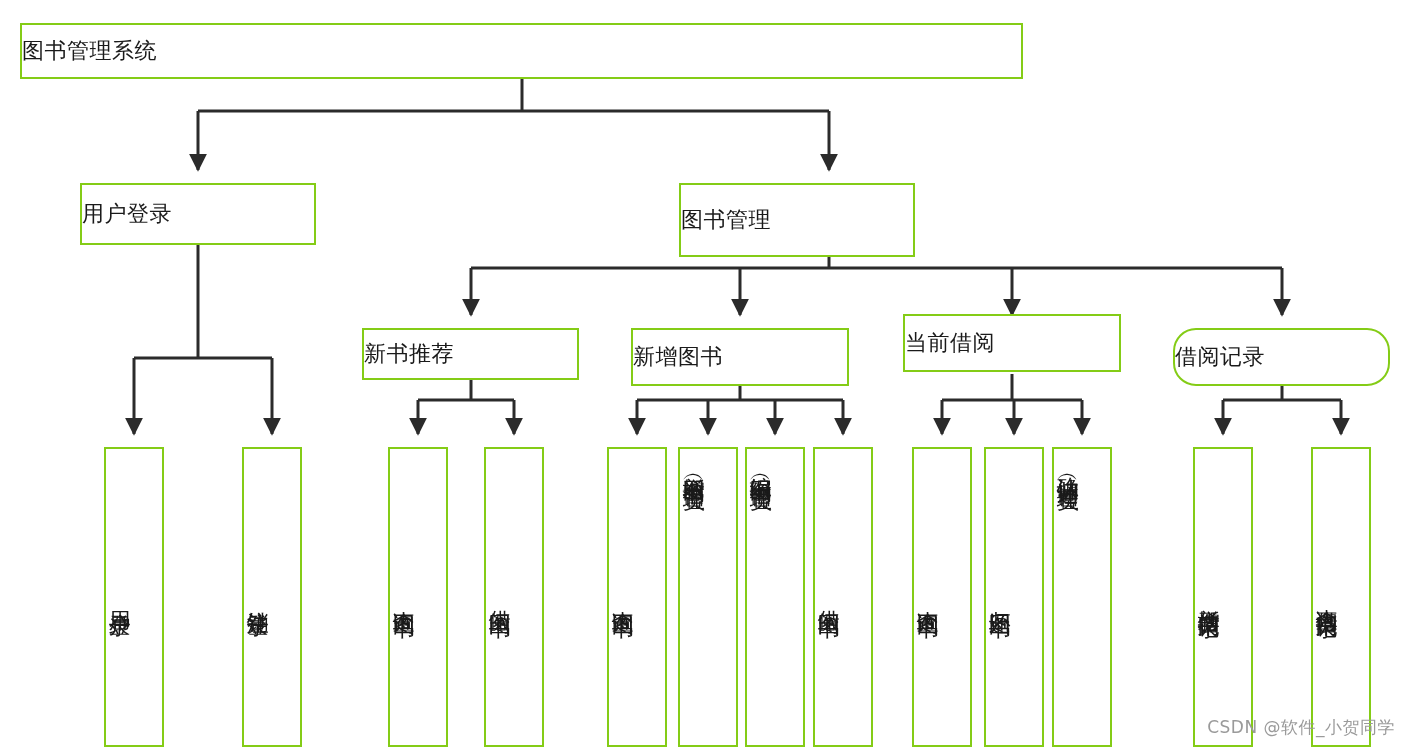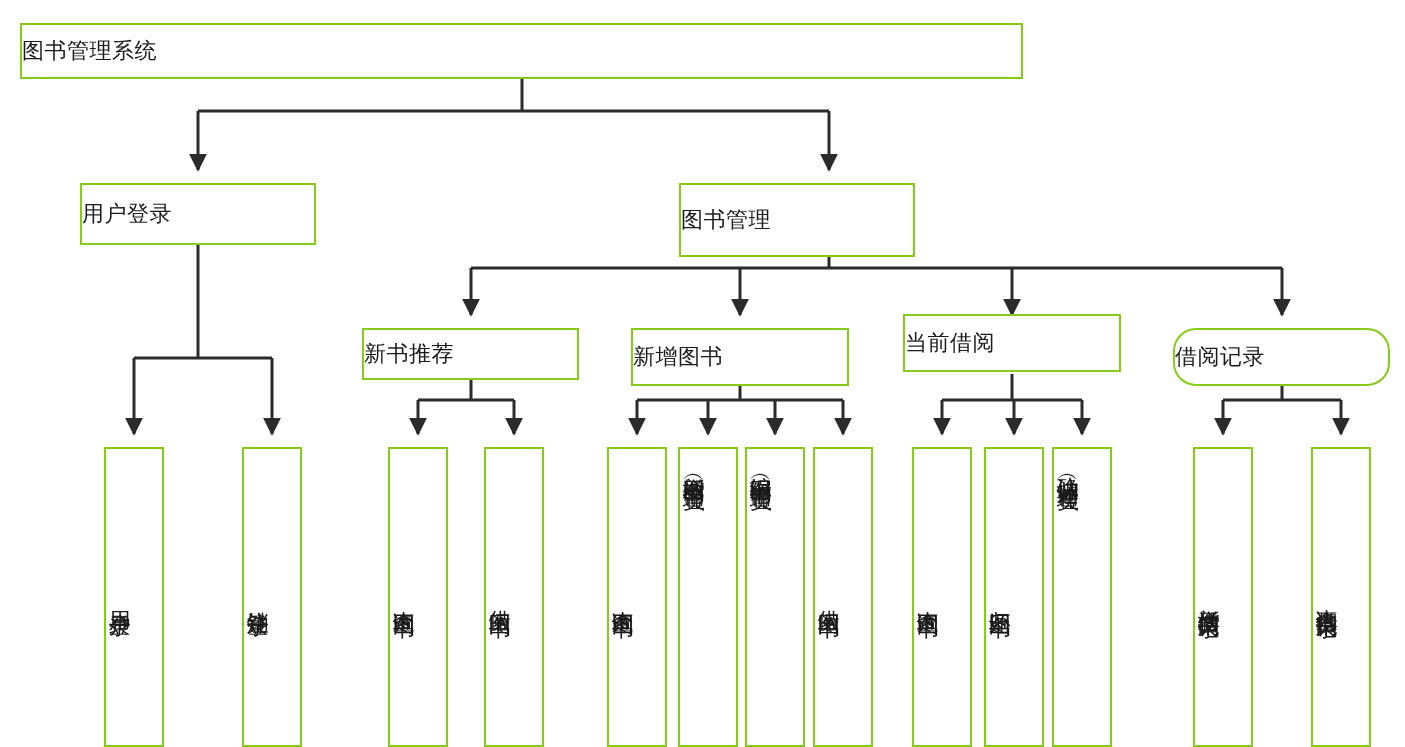--- a/index.html
+++ b/index.html
@@ -177,14 +177,15 @@
         <span class="node-label">确认归还（管理员）</span>
       </div>
       <div class="node vertical centered" style="left: 1193px; top: 435px; width: 60px; height: 300px;">
         <span class="node-label">新增借阅记录</span>
       </div>
       <div class="node vertical centered" style="left: 1311px; top: 435px; width: 60px; height: 300px;">
         <span class="node-label">查询借阅记录</span>
       </div>
     </div>
 
+  <div id="watermark">CSDN @软件_小贺同学</div>
 
 </div>
 
 </body></html>

